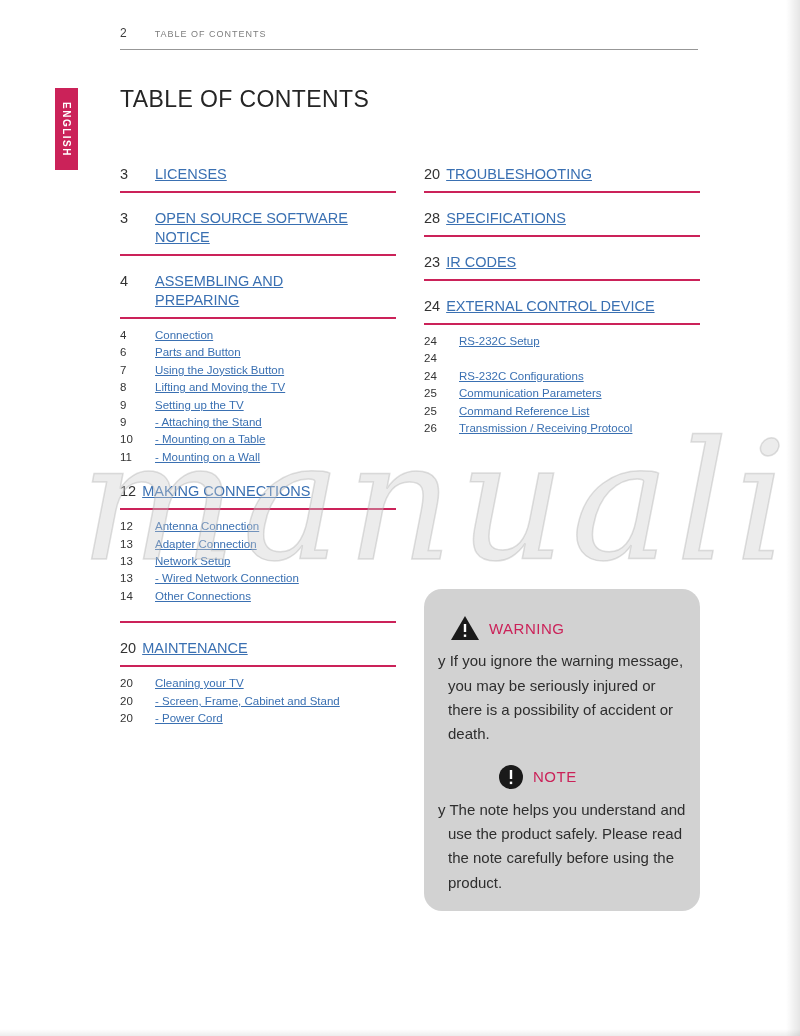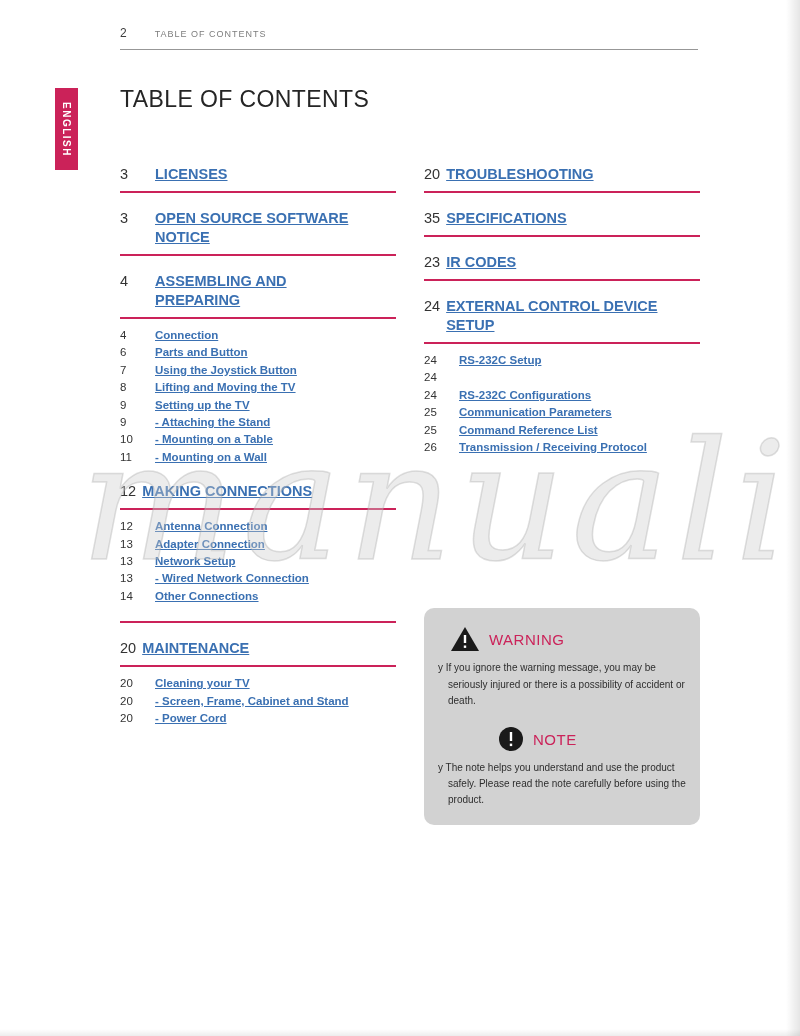--- a/index.html
+++ b/index.html
@@ -37,39 +37,39 @@
   .doc-title{font-size:23px;font-weight:400;color:#252525;letter-spacing:0.4px;}
 
   .toc-wrap{display:flex;gap:28px;margin-top:52px;}
   .toc-col{width:276px;flex:0 0 auto;}
 
   .toc-section{margin-bottom:16px;}
   .toc-heading{display:flex;font-size:14.5px;line-height:19px;}
   .toc-heading .toc-num{color:#333;flex:0 0 auto;margin-right:6px;}
   .toc-heading.gutter .toc-num{width:35px;margin-right:0;}
   .toc-link{color:var(--link);text-decoration:underline;cursor:pointer;}
-  .toc-line{display:block;font-weight:bold;}
+  .toc-line{display:block;}
   .toc-rule{height:2px;background:var(--accent);margin-top:7px;}
   .toc-items{margin-top:8px;}
   .toc-item{display:flex;font-size:11.5px;line-height:17.4px;}
   .toc-item .toc-num{width:35px;flex:0 0 auto;color:#333;}
 
   
   .notice-box{
-    margin-top:152px;width:276px;background:#d2d2d2;border-radius:10px;
-    padding:18px 14px 14px;
+    margin-top:152px;width:276px;background:#d2d2d2;border-radius:18px;
+    padding:26px 14px 14px;
   }
   .notice{margin-bottom:17px;}
   .notice:last-child{margin-bottom:2px;}
   .notice-head{display:flex;align-items:center;gap:9px;margin:0 0 8px 12px;}
   .notice-head.center{margin-left:60px;text-align:center;}
   .notice-icon svg{display:block;}
   .notice-title{font-size:15px;color:var(--accent);letter-spacing:0.5px;}
   .notice-text{
-    font-size:10px;color:#2e2e2e;line-height:1.62;
+    font-size:15px;color:#2e2e2e;line-height:1.62;
     padding-left:10px;text-indent:-10px;
   }
 
   
   .watermark{
     position:absolute;left:80px;top:420px;z-index:3;pointer-events:none;
     font-family:"DejaVu Serif", serif;font-size:165px;line-height:1;
     letter-spacing:6px;white-space:nowrap;
     color:rgba(205,205,205,0.38);
     font-style:italic;
@@ -266,42 +266,41 @@
               <div class="toc-heading">
                 <span class="toc-num">20</span>
                 <a class="toc-link">
                   <span class="toc-line">TROUBLESHOOTING</span>
                 </a>
               </div>
               <div class="toc-rule"></div>
             </div>
             <div class="toc-section">
               <div class="toc-heading">
-                <span class="toc-num">35</span>
+                <span class="toc-num">28</span>
                 <a class="toc-link">
                   <span class="toc-line">SPECIFICATIONS</span>
                 </a>
               </div>
               <div class="toc-rule"></div>
             </div>
             <div class="toc-section">
               <div class="toc-heading">
                 <span class="toc-num">23</span>
                 <a class="toc-link">
                   <span class="toc-line">IR CODES</span>
                 </a>
               </div>
               <div class="toc-rule"></div>
             </div>
             <div class="toc-section">
               <div class="toc-heading">
                 <span class="toc-num">24</span>
                 <a class="toc-link">
                   <span class="toc-line">EXTERNAL CONTROL DEVICE</span>
-                  <span class="toc-line">SETUP</span>
                 </a>
               </div>
               <div class="toc-rule"></div>
               <div class="toc-items">
                 <div class="toc-item">
                   <span class="toc-num">24</span>
                   <a class="toc-link">
                     <span class="toc-line">RS-232C Setup</span>
                   </a>
                 </div>

